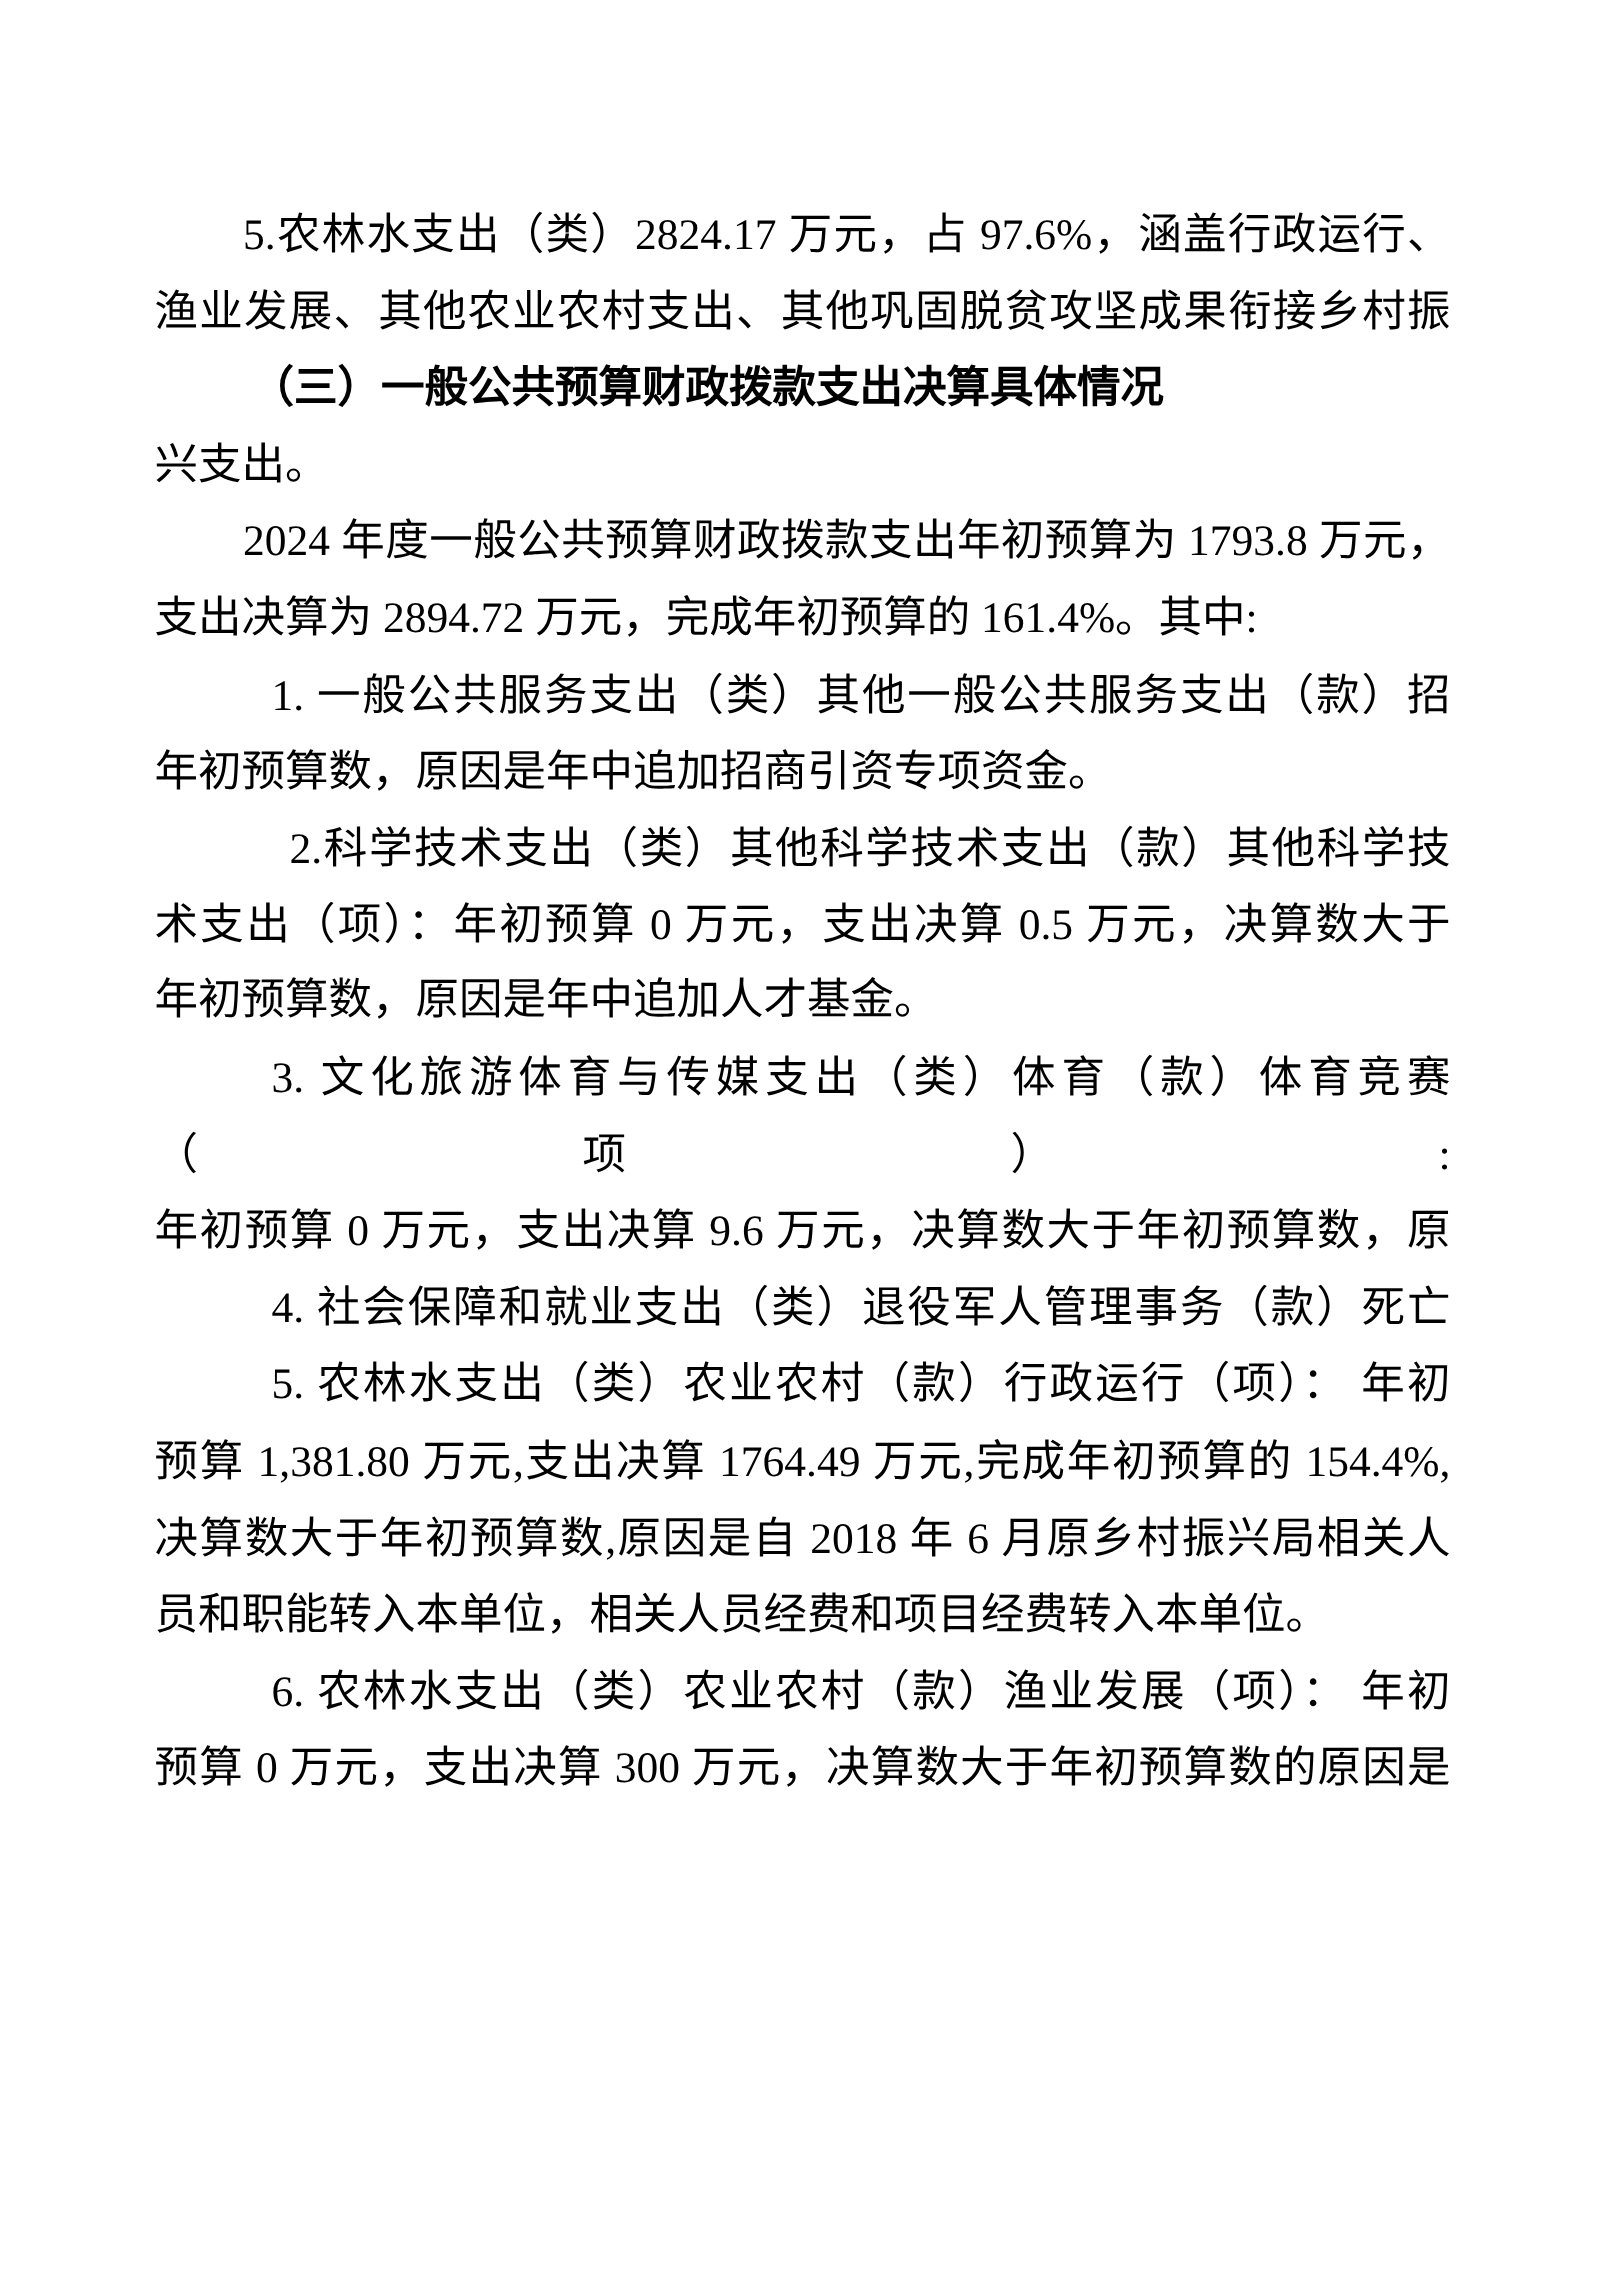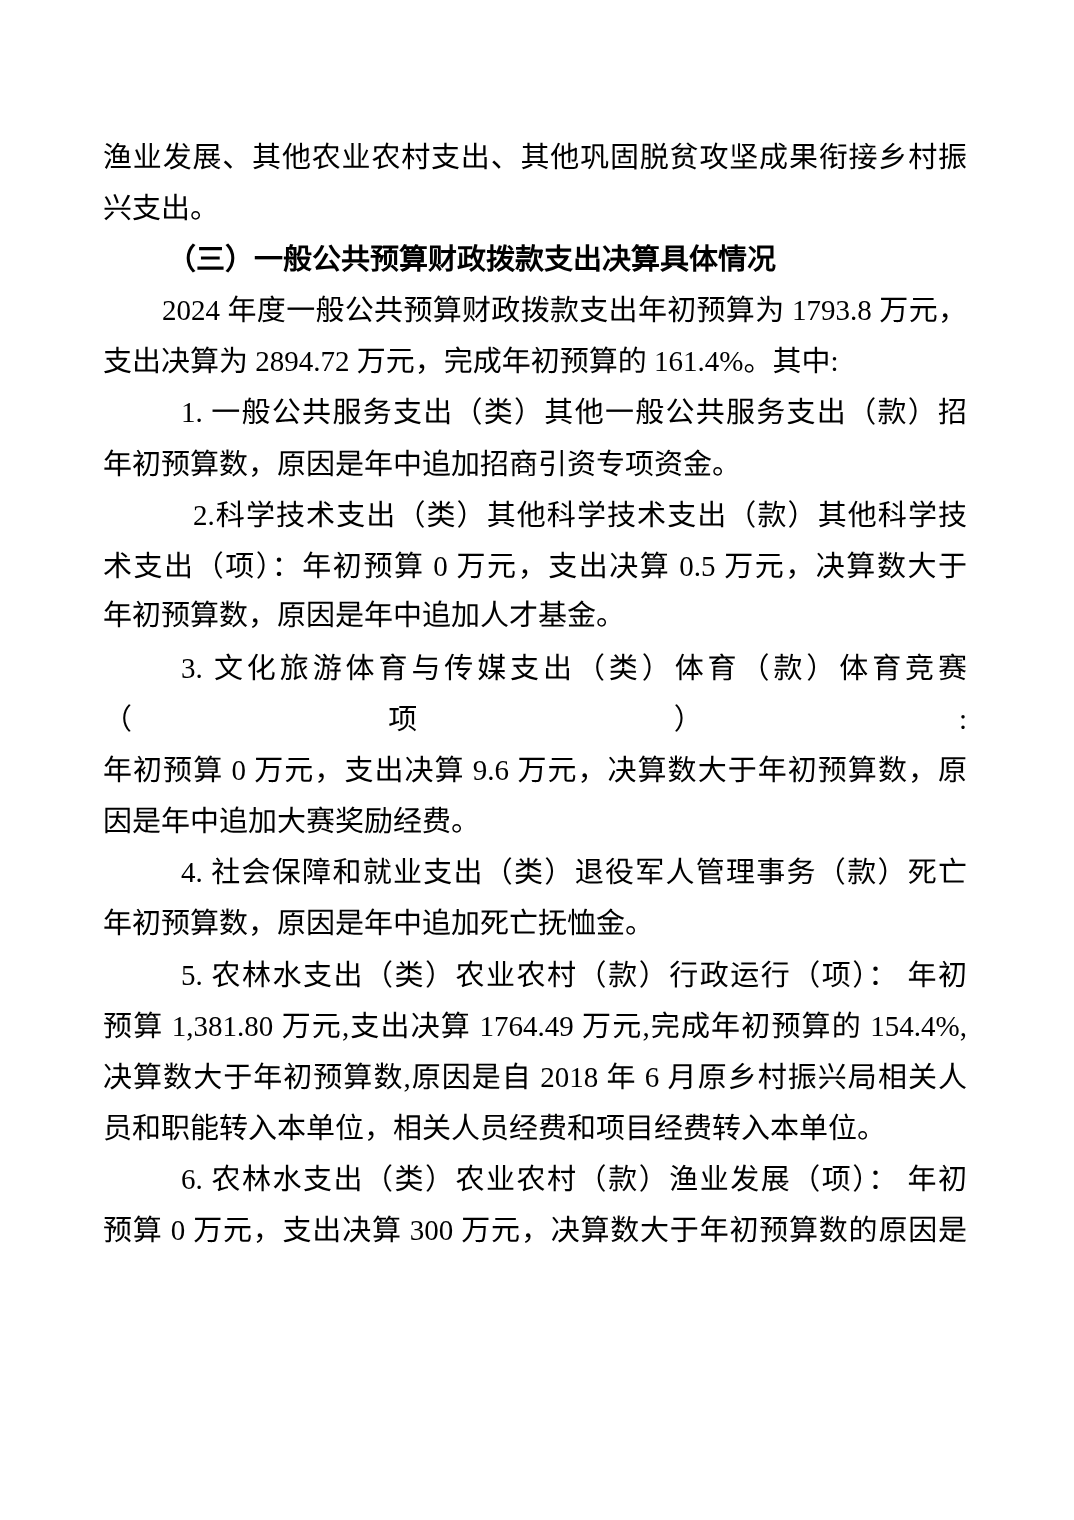--- a/index.html
+++ b/index.html
@@ -33,35 +33,34 @@
   }
   .line.bold {
     font-weight: bold;
   }
 </style>
 </head>
 <body>
 
 <div class="page" style="background: rgb(255, 255, 255); color: rgb(0, 0, 0);">
   <div class="text-block" id="text-block">
+      <div class="line fill" style="text-indent: 59px;">5.农林水支出（类）2824.17 万元，占 97.6%，涵盖行政运行、</div>
       <div class="line fill" style="text-indent: 0px;">渔业发展、其他农业农村支出、其他巩固脱贫攻坚成果衔接乡村振</div>
+      <div class="line bold" style="text-indent: 64px;">（三）一般公共预算财政拨款支出决算具体情况</div>
       <div class="line" style="text-indent: 0px;">兴支出。</div>
-      <div class="line bold" style="text-indent: 64px;">（三）一般公共预算财政拨款支出决算具体情况</div>
       <div class="line fill" style="text-indent: 59px;">2024 年度一般公共预算财政拨款支出年初预算为 1793.8 万元，</div>
       <div class="line" style="text-indent: 0px;">支出决算为 2894.72 万元，完成年初预算的 161.4%。其中:</div>
       <div class="line fill" style="text-indent: 78px;">1. 一般公共服务支出（类）其他一般公共服务支出（款）招</div>
       <div class="line" style="text-indent: 0px;">年初预算数，原因是年中追加招商引资专项资金。</div>
       <div class="line fill" style="text-indent: 90px;">2.科学技术支出（类）其他科学技术支出（款）其他科学技</div>
       <div class="line fill" style="text-indent: 0px;">术支出（项）：年初预算 0 万元，支出决算 0.5 万元，决算数大于</div>
       <div class="line" style="text-indent: 0px; font-family: Liberation Mono, monospace;">年初预算数，原因是年中追加人才基金。</div>
       <div class="line fill" style="text-indent: 78px;">3. 文化旅游体育与传媒支出（类）体育（款）体育竞赛（项）:</div>
       <div class="line fill" style="text-indent: 0px;">年初预算 0 万元，支出决算 9.6 万元，决算数大于年初预算数，原</div>
-      <div class="line" style="text-indent: 0px;">因是年中追加大赛奖励经费。</div>
       <div class="line fill" style="text-indent: 78px;">4. 社会保障和就业支出（类）退役军人管理事务（款）死亡</div>
-      <div class="line" style="text-indent: 0px;">年初预算数，原因是年中追加死亡抚恤金。</div>
       <div class="line fill" style="text-indent: 78px;">5. 农林水支出（类）农业农村（款）行政运行（项）： 年初</div>
       <div class="line fill" style="text-indent: 0px;">预算 1,381.80 万元,支出决算 1764.49 万元,完成年初预算的 154.4%,</div>
       <div class="line fill" style="text-indent: 0px;">决算数大于年初预算数,原因是自 2018 年 6 月原乡村振兴局相关人</div>
       <div class="line" style="text-indent: 0px;">员和职能转入本单位，相关人员经费和项目经费转入本单位。</div>
       <div class="line fill" style="text-indent: 78px;">6. 农林水支出（类）农业农村（款）渔业发展（项）： 年初</div>
       <div class="line fill" style="text-indent: 0px;">预算 0 万元，支出决算 300 万元，决算数大于年初预算数的原因是</div>
     </div>
 </div>
 
 </body></html>

